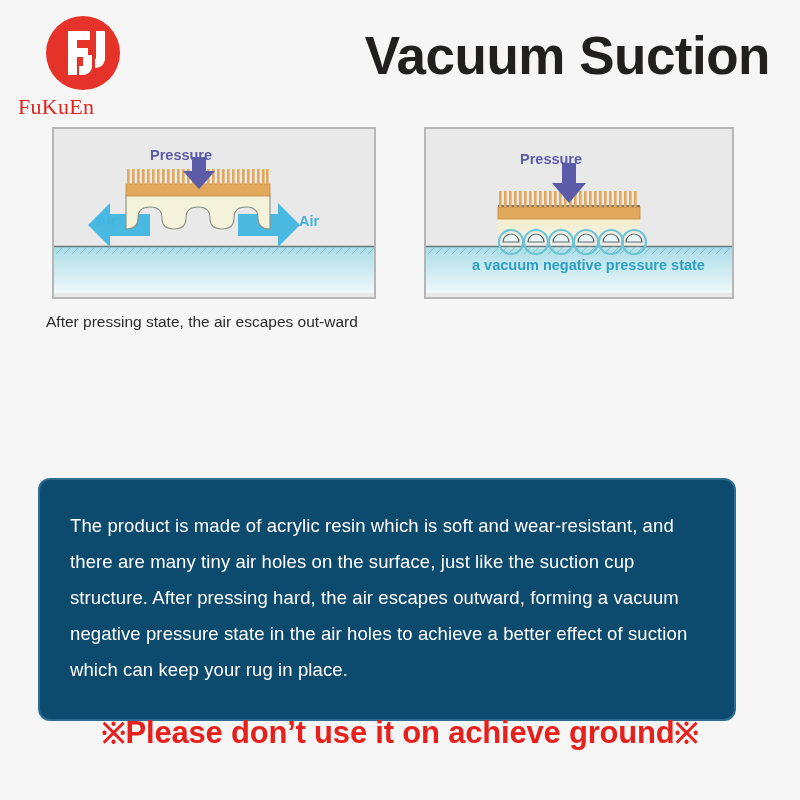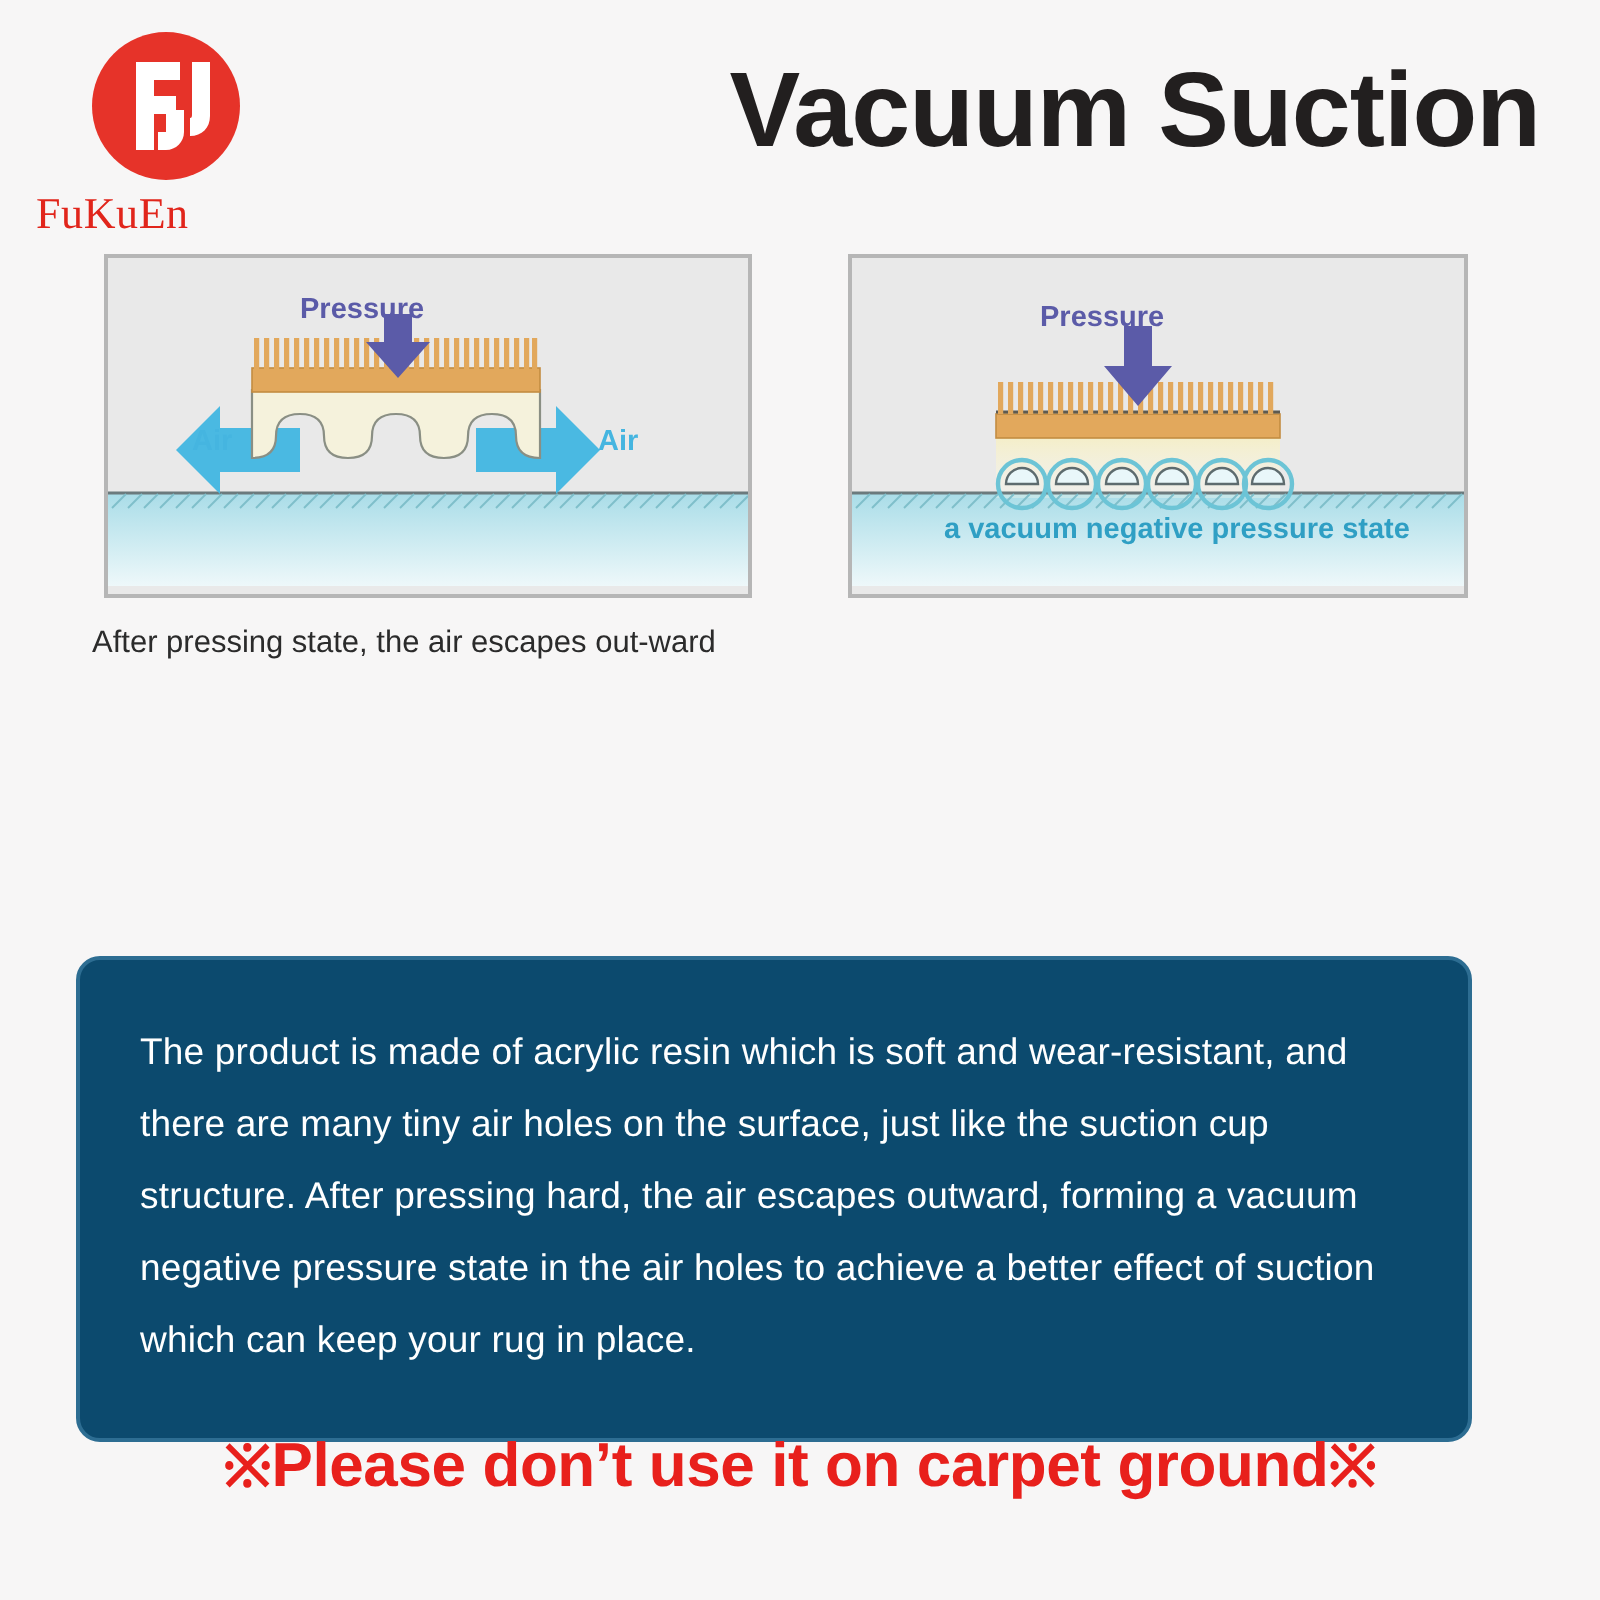--- a/index.html
+++ b/index.html
@@ -361,16 +361,16 @@
     </div>
   </div>
 
   <div class="caption left">After pressing state, the air escapes out-ward</div>
 
   <div class="blue-panel">
     <p>The product is made of acrylic resin which is soft and wear-resistant, and there are many tiny air holes on the surface, just like the suction cup structure. After pressing hard, the air escapes outward, forming a vacuum negative pressure state in the air holes to achieve a better effect of suction which can keep your  rug in place.</p>
   </div>
 
   <div class="warning">
-    <span class="mark">※</span><span>Please don’t use it on carpet ground</span><span class="mark">※</span>
+    <span class="mark">※</span><span>Please don’t use it on achieve ground</span><span class="mark">※</span>
   </div>
 
 </div>
 
 </body></html>

